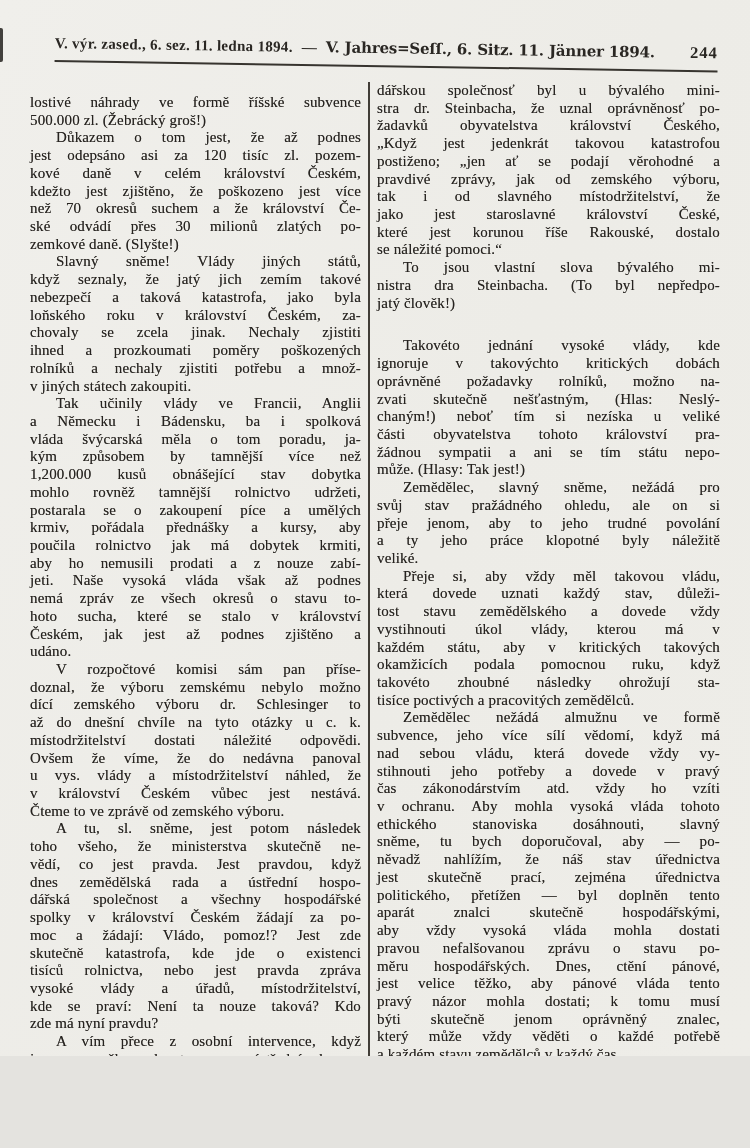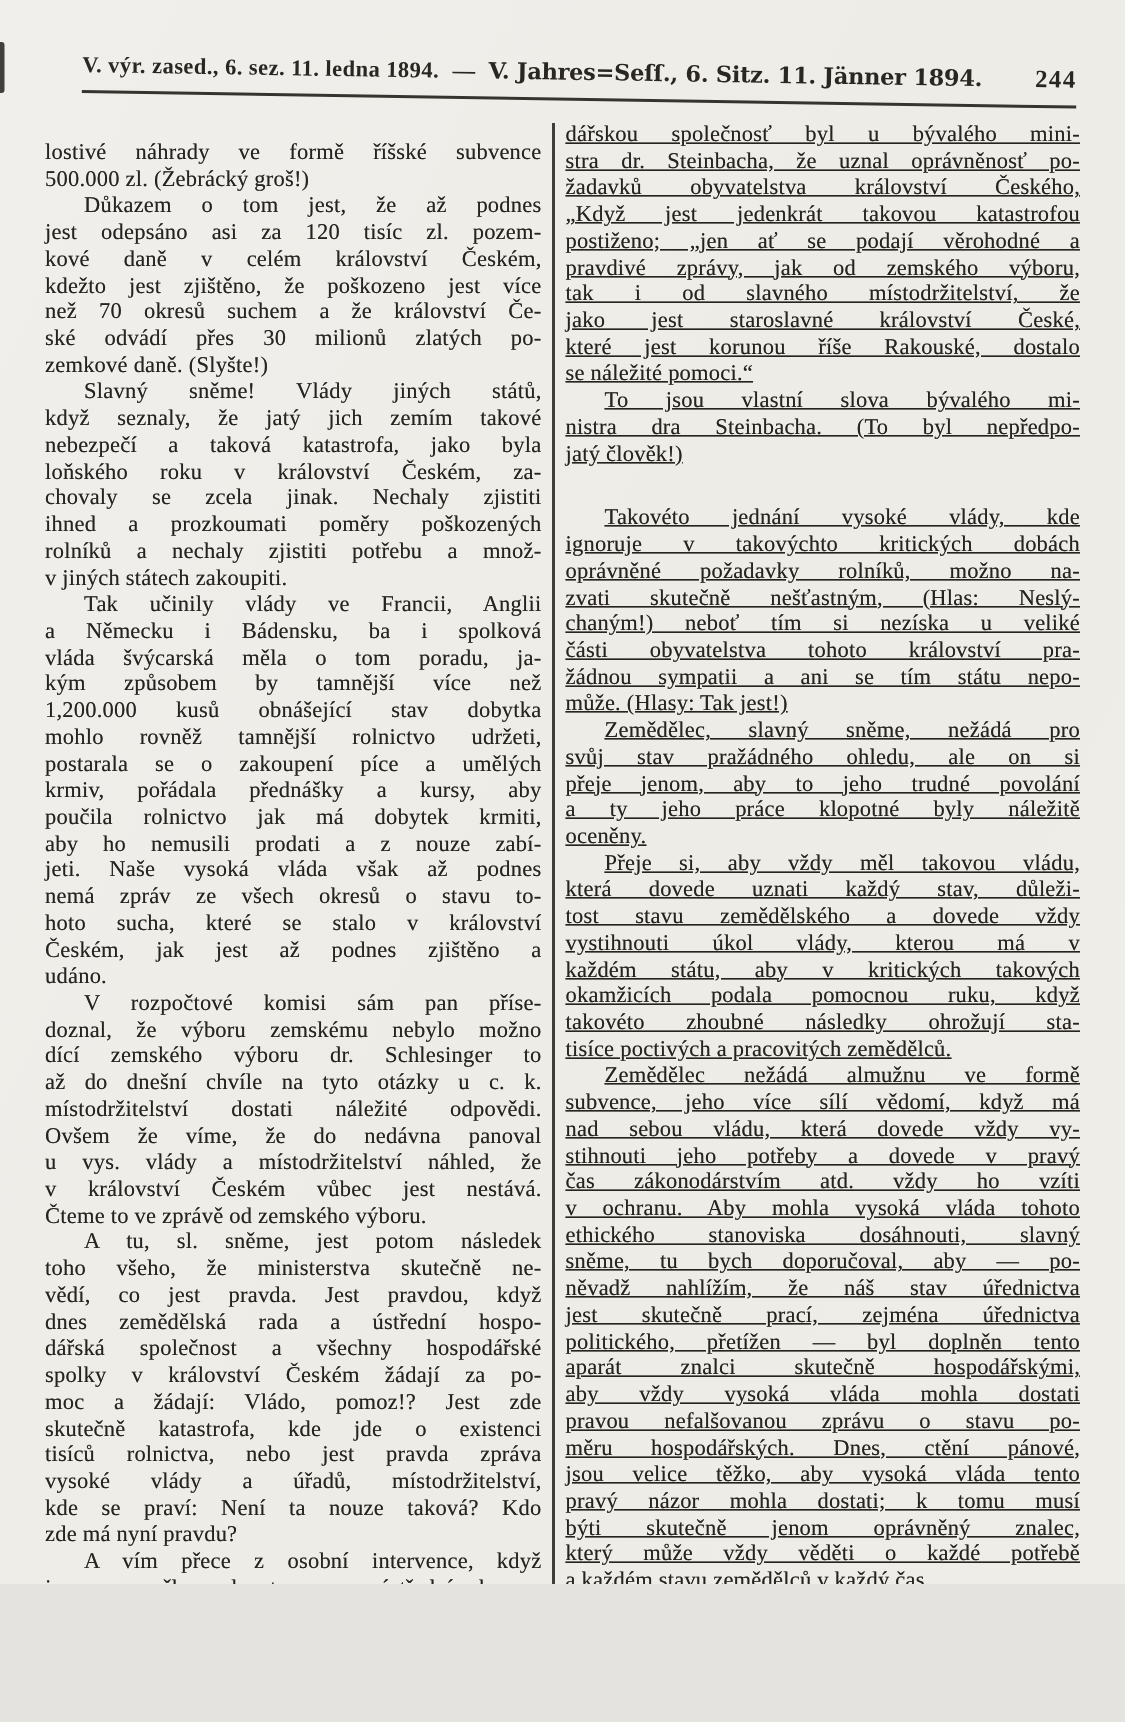--- a/index.html
+++ b/index.html
@@ -59,21 +59,21 @@
   
   .columns {
     position: absolute;
     left: 30px; top: 82px;
     width: 690px;
     display: flex;
   }
   .col { font-size: 15px; line-height: 17.72px; letter-spacing: 0.15px;
          text-shadow: 0 0 0.4px rgba(40,36,30,0.55); }
   .col-left  { width: 331px; margin-top: 12px; }
-  .col-right { width: 343px; margin-left: 16px; text-decoration: underline; }
+  .col-right { width: 343px; margin-left: 16px; }
   .column-divider {
     position: absolute;
     left: 368px; top: 82px;
     width: 1.5px; height: 996px;
     background: #413d37;
   }
   
   .line {
     text-align: justify;
     text-align-last: justify;
@@ -182,21 +182,21 @@
         <div class="line">oprávněné požadavky rolníků, možno na-</div>
         <div class="line">zvati skutečně nešťastným, (Hlas: Neslý-</div>
         <div class="line">chaným!) neboť tím si nezíska u veliké</div>
         <div class="line">části obyvatelstva tohoto království pra-</div>
         <div class="line">žádnou sympatii a ani se tím státu nepo-</div>
         <div class="line last">může. (Hlasy: Tak jest!)</div>
         <div class="line indent">Zemědělec, slavný sněme, nežádá pro</div>
         <div class="line">svůj stav pražádného ohledu, ale on si</div>
         <div class="line">přeje jenom, aby to jeho trudné povolání</div>
         <div class="line">a ty jeho práce klopotné byly náležitě</div>
-        <div class="line last">oceněny.</div>
+        <div class="line last">veliké.</div>
         <div class="line indent">Přeje si, aby vždy měl takovou vládu,</div>
         <div class="line">která dovede uznati každý stav, důleži-</div>
         <div class="line">tost stavu zemědělského a dovede vždy</div>
         <div class="line">vystihnouti úkol vlády, kterou má v</div>
         <div class="line">každém státu, aby v kritických takových</div>
         <div class="line">okamžicích podala pomocnou ruku, když</div>
         <div class="line">takovéto zhoubné následky ohrožují sta-</div>
         <div class="line last">tisíce poctivých a pracovitých zemědělců.</div>
         <div class="line indent">Zemědělec nežádá almužnu ve formě</div>
         <div class="line">subvence, jeho více sílí vědomí, když má</div>
@@ -206,21 +206,21 @@
         <div class="line">v ochranu. Aby mohla vysoká vláda tohoto</div>
         <div class="line">ethického stanoviska dosáhnouti, slavný</div>
         <div class="line">sněme, tu bych doporučoval, aby — po-</div>
         <div class="line">něvadž nahlížím, že náš stav úřednictva</div>
         <div class="line">jest skutečně prací, zejména úřednictva</div>
         <div class="line">politického, přetížen — byl doplněn tento</div>
         <div class="line">aparát znalci skutečně hospodářskými,</div>
         <div class="line">aby vždy vysoká vláda mohla dostati</div>
         <div class="line">pravou nefalšovanou zprávu o stavu po-</div>
         <div class="line">měru hospodářských. Dnes, ctění pánové,</div>
-        <div class="line">jsou velice těžko, aby vysoká vláda tento</div>
+        <div class="line">jest velice těžko, aby pánové vláda tento</div>
         <div class="line">pravý názor mohla dostati; k tomu musí</div>
         <div class="line">býti skutečně jenom oprávněný znalec,</div>
         <div class="line">který může vždy věděti o každé potřebě</div>
         <div class="line last">a každém stavu zemědělců v každý čas.</div>
       </div>
   </div>
 
 </div>
 
 </body></html>

